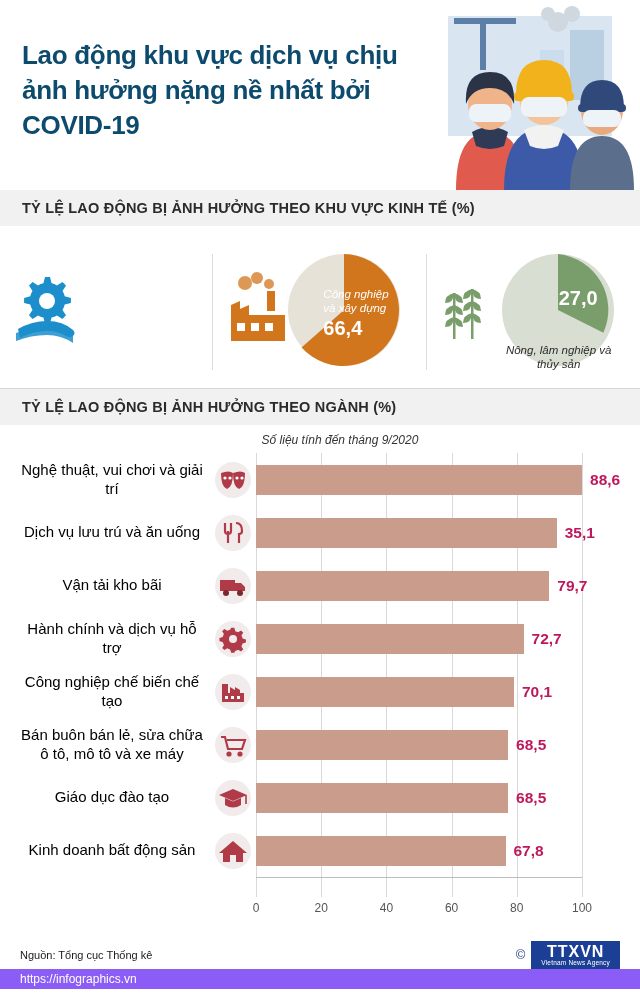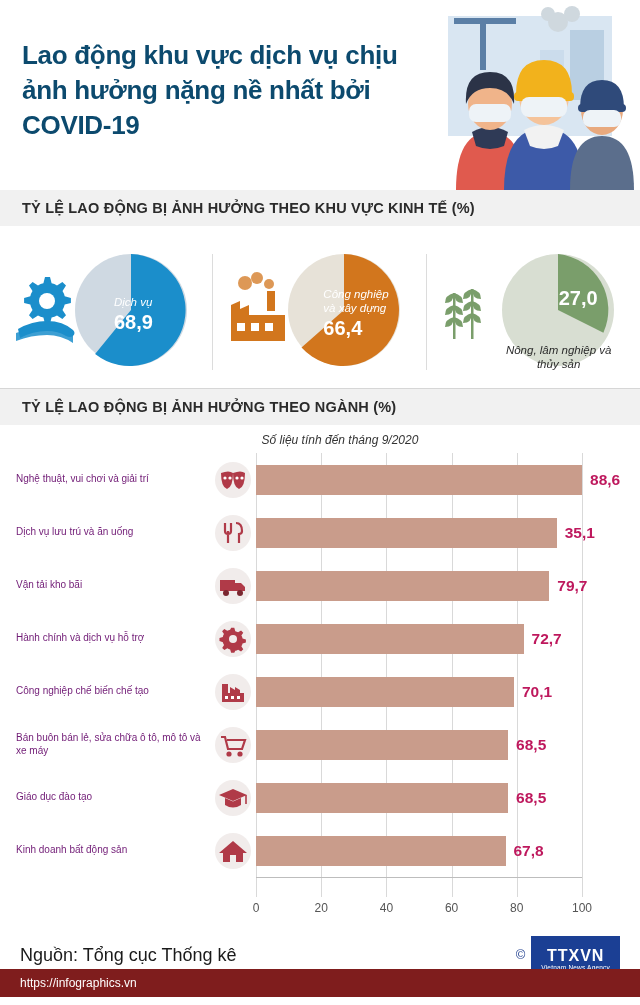--- a/index.html
+++ b/index.html
@@ -108,23 +108,23 @@
     margin: 4px 16px 0 16px;
     height: 470px;
   }
   .bar-row {
     display: flex;
     align-items: center;
     height: 53px;
   }
   .bar-label {
     width: 196px;
-    text-align: left;
-    font-size: 10px;
-    color: #701a75;
+    text-align: center;
+    font-size: 15px;
+    color: #000000;
     line-height: 1.25;
     padding-right: 4px;
   }
   .bar-icon {
     width: 38px; height: 38px;
     flex: none;
     margin: 0 4px 0 2px;
     position: relative;
   }
   .bar-track {
@@ -175,42 +175,42 @@
   .footer {
     position: absolute;
     left: 0; right: 0; bottom: 28px;
     height: 44px;
     display: flex;
     align-items: center;
     justify-content: space-between;
     padding: 0 20px;
   }
   .source {
-    font-size: 18px;
+    font-size: 11px;
     color: #1a1a1a;
   }
   .ttxvn {
     display: flex; align-items: center; gap: 6px;
   }
   .copyr { font-size: 13px; color: #1f3f8f; }
   .ttxvn-badge {
     background: #1b3f94;
     color: #fff;
-    padding: 12px 10px 2px 10px;
+    padding: 3px 10px 2px 10px;
     border-radius: 0;
     text-align: center;
     line-height: 1.05;
   }
   .ttxvn-badge .t1 { font-size: 16px; font-weight: bold; letter-spacing: 1px; }
   .ttxvn-badge .t2 { font-size: 6.5px; letter-spacing: 0.2px; display:block; }
   .urlbar {
     position: absolute;
-    left: 0; right: 0; bottom: 8px;
-    height: 28px;
-    background: #7f1d1d;
+    left: 0; right: 0; bottom: 16px;
+    height: 20px;
+    background: #8b5cf6;
     display: flex; align-items: center;
     padding-left: 20px;
   }
   .urlbar span { color: #ffffff; font-size: 12px; }
 </style>
 </head>
 <body>
 
 <div class="page">
 
@@ -261,28 +261,20 @@
 
     <div class="pie-cell">
       <svg class="pie-icon" viewBox="0 0 62 78">
         <g fill="#1b8ecb">
           <path d="M31 6 l5 0 1.6 6.2 a16 16 0 0 1 5.4 2.2 l5.4 -3.5 3.6 3.6 -3.5 5.4 a16 16 0 0 1 2.2 5.4 l6.2 1.6 0 5 -6.2 1.6 a16 16 0 0 1 -2.2 5.4 l3.5 5.4 -3.6 3.6 -5.4 -3.5 a16 16 0 0 1 -5.4 2.2 l-1.6 6.2 -5 0 -1.6 -6.2 a16 16 0 0 1 -5.4 -2.2 l-5.4 3.5 -3.6 -3.6 3.5 -5.4 a16 16 0 0 1 -2.2 -5.4 l-6.2 -1.6 0 -5 6.2 -1.6 a16 16 0 0 1 2.2 -5.4 l-3.5 -5.4 3.6 -3.6 5.4 3.5 a16 16 0 0 1 5.4 -2.2 Z"></path>
           <circle cx="33" cy="30" r="8" fill="#ffffff"></circle>
           <path d="M4 58 q14 -8 29 -8 q16 0 26 9 q3 3 0 6 q-3 2 -7 0 q-8 -5 -19 -5 q-14 0 -27 7 Z"></path>
           <path d="M2 62 q16 -6 31 -6 q16 0 26 8 l0 8 q-12 -8 -26 -8 q-16 0 -31 6 Z" opacity="0.85"></path>
         </g>
       </svg>
-      <div class="pie-wrap">
-        <svg viewBox="0 0 118 118" width="118" height="118">
-          <circle cx="59" cy="59" r="56" fill="#cfd9e2"></circle>
-          <path d="M59 59 L59 3 A56 56 0 1 1 23.1 103.1 Z" fill="#1b8ecb"></path>
-        </svg>
-        <div class="pie-label" style="left:42px; top:44px;">Dịch vụ</div>
-        <div class="pie-value" style="left:42px; top:60px;">68,9</div>
-      </div>
       <div class="pie-sep" style="right:0;"></div>
     </div>
 
     <div class="pie-cell">
       <svg class="pie-icon" viewBox="0 0 62 78">
         <g fill="#d2761d">
           <circle cx="18" cy="12" r="7" opacity="0.75"></circle>
           <circle cx="30" cy="7" r="6" opacity="0.75"></circle>
           <circle cx="42" cy="13" r="5" opacity="0.75"></circle>
           <rect x="40" y="20" width="8" height="20"></rect>

